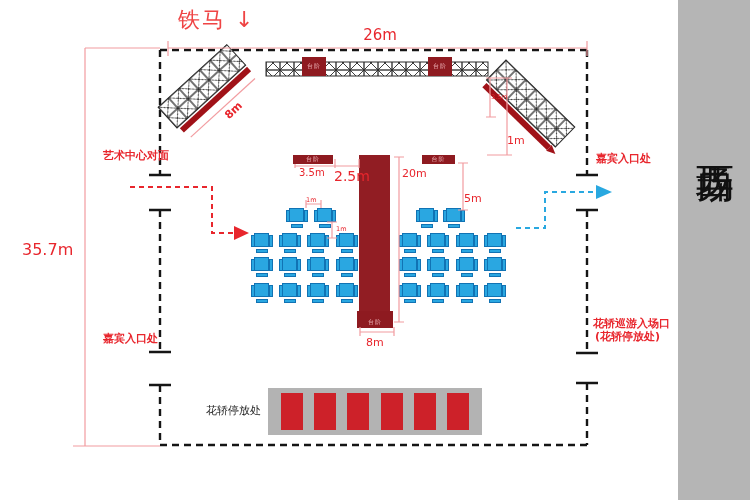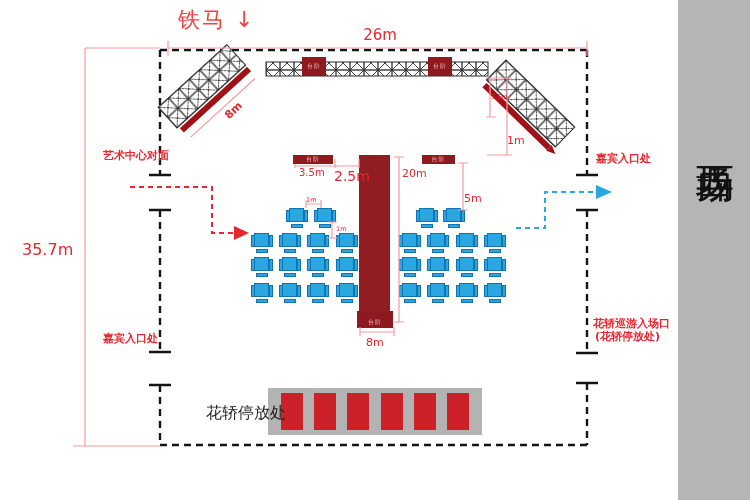--- a/index.html
+++ b/index.html
@@ -22,21 +22,21 @@
           font-size:38px;line-height:42px;color:#111;z-index:1;font-weight:500}
   
   .chair{position:absolute;width:22px;height:21px;z-index:2}
   .chair .seat{position:absolute;left:3px;top:0;width:13px;height:12px;background:var(--seat-blue,#2aa7e1);border:1.5px solid #1173b4}
   .chair .tl{position:absolute;left:0;top:2px;width:2px;height:10px;background:var(--seat-blue,#2aa7e1);border:1px solid #1173b4}
   .chair .tr{position:absolute;right:0;top:2px;width:2px;height:10px;background:var(--seat-blue,#2aa7e1);border:1px solid #1173b4}
   .chair .tb{position:absolute;left:5px;top:16px;width:10px;height:2px;background:var(--seat-blue,#2aa7e1);border:1px solid #1173b4}
   
   .rlbl{position:absolute;color:var(--dimension-red,#e8262d);font-weight:bold;font-size:11px;z-index:6;white-space:nowrap}
   .dim{position:absolute;color:var(--dimension-red,#e8262d);font-size:11px;z-index:6;white-space:nowrap}
-  .blklbl{position:absolute;color:#222;font-size:16px;z-index:6;white-space:nowrap;font-weight:500}
+  .blklbl{position:absolute;color:#222;font-size:11px;z-index:6;white-space:nowrap;font-weight:500}
   .note{position:absolute;left:178px;top:5px;font-size:22px;color:#ef4444;letter-spacing:2px;z-index:6;font-weight:500;white-space:nowrap}
   svg.lines{position:absolute;left:0;top:0;z-index:4;pointer-events:none}
 </style>
 </head>
 <body>
 
 <div class="canvas">
 
   <div class="abs sidebar"></div>
   <div class="street">西场弄</div>

